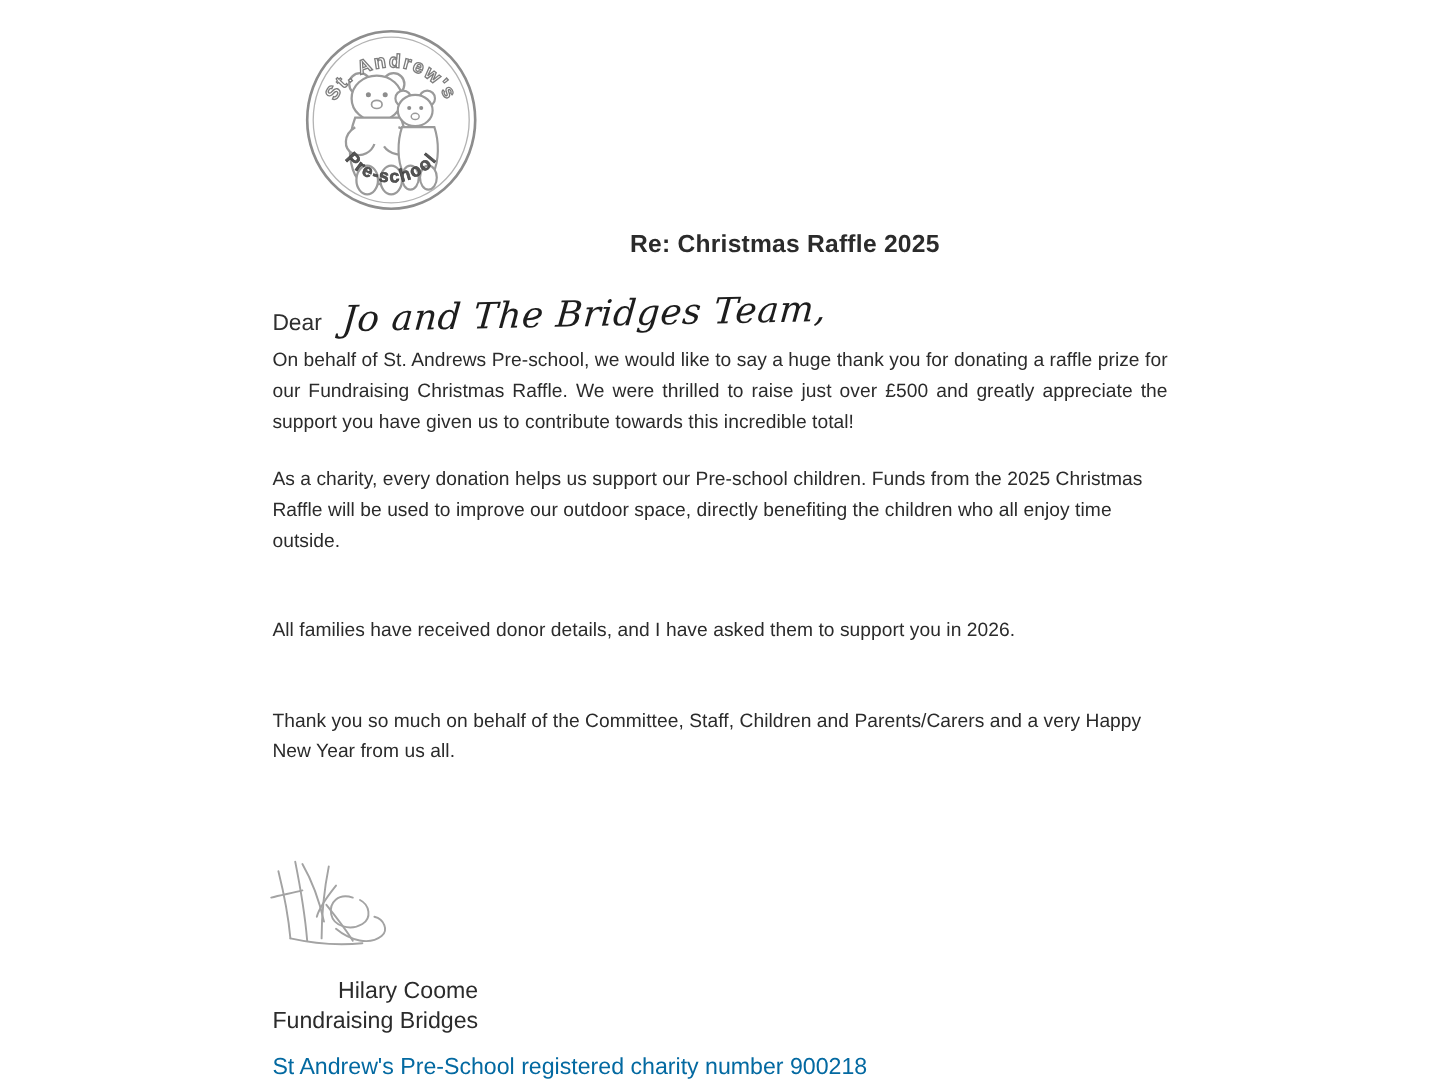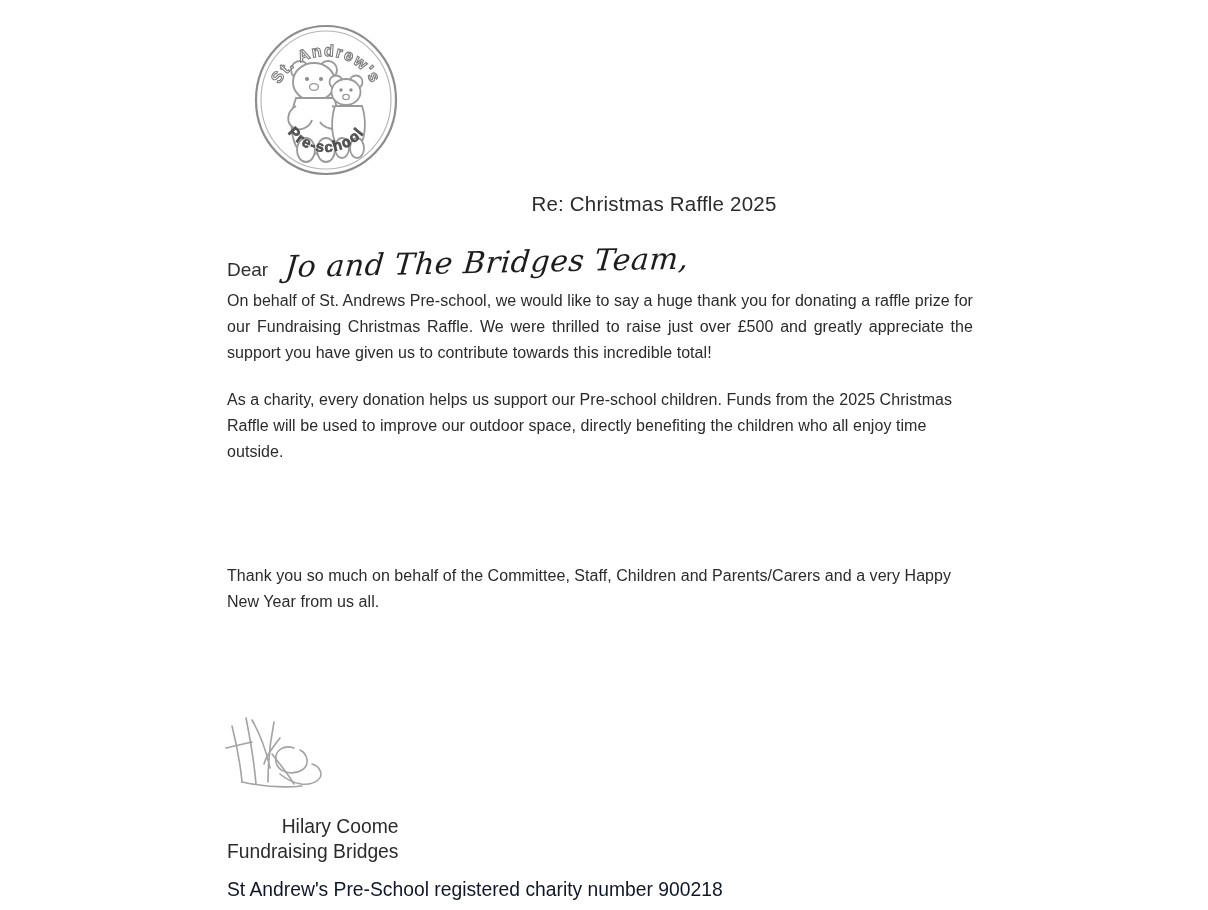--- a/index.html
+++ b/index.html
@@ -46,21 +46,21 @@
   .address-block div { white-space: nowrap; }
 
   
   .subject {
     position: absolute;
     left: 0;
     right: 0;
     top: 192px;
     text-align: center;
     font-size: 20.5px;
-    font-weight: normal;
+    font-weight: bold;
     color: #2b2b2b;
     letter-spacing: 0.2px;
     margin-left: 16px;
   }
   .subject .subject-inner {
     display: inline-block;
     position: relative;
     left: 42px;
   }
 
@@ -131,21 +131,21 @@
     line-height: 24.5px;
     color: #2b2b2b;
     text-align: right;
   }
   .footer-note {
     position: absolute;
     left: 227px;
     top: 878px;
     font-size: 19.3px;
     line-height: 24px;
-    color: #0f172a;
+    color: #0369a1;
   }
 </style>
 </head>
 <body>
 
 <div class="page">
 
   <div class="logo">
     <svg viewBox="0 0 148 155" xmlns="http://www.w3.org/2000/svg">
       <defs>
@@ -210,20 +210,21 @@
   <div class="salutation">
     <span class="dear">Dear</span>
     <span class="handwriting">Jo and The Bridges Team,</span>
   </div>
 
   <div class="body-col">
     <p class="para justify">On behalf of St. Andrews Pre-school, we would like to say a huge thank you for donating a raffle prize for our Fundraising Christmas Raffle. We were thrilled to raise just over £500 and greatly appreciate the support you have given us to contribute towards this incredible total!</p>
     <div class="gap-sm"></div>
     <p class="para">As a charity, every donation helps us support our Pre-school children. Funds from the 2025 Christmas Raffle will be used to improve our outdoor space, directly benefiting the children who all enjoy time outside.</p>
     <div class="gap-md"></div>
+    <p class="para">All families have received donor details, and I have asked them to support you in 2026.</p>
     <div class="gap-lg"></div>
     <p class="para">Thank you so much on behalf of the Committee, Staff, Children and Parents/Carers and a very Happy New Year from us all.</p>
     <div class="gap-xs"></div>
   </div>
 
   <div class="signature">
     <svg viewBox="0 0 110 90" xmlns="http://www.w3.org/2000/svg">
       <g fill="none" stroke="#a3a3a3" stroke-width="1.6" stroke-linecap="round" stroke-linejoin="round">
         <path d="M10 18 C14 34 18 52 20 74"></path>
         <path d="M4 40 C12 38 22 36 30 34"></path>

